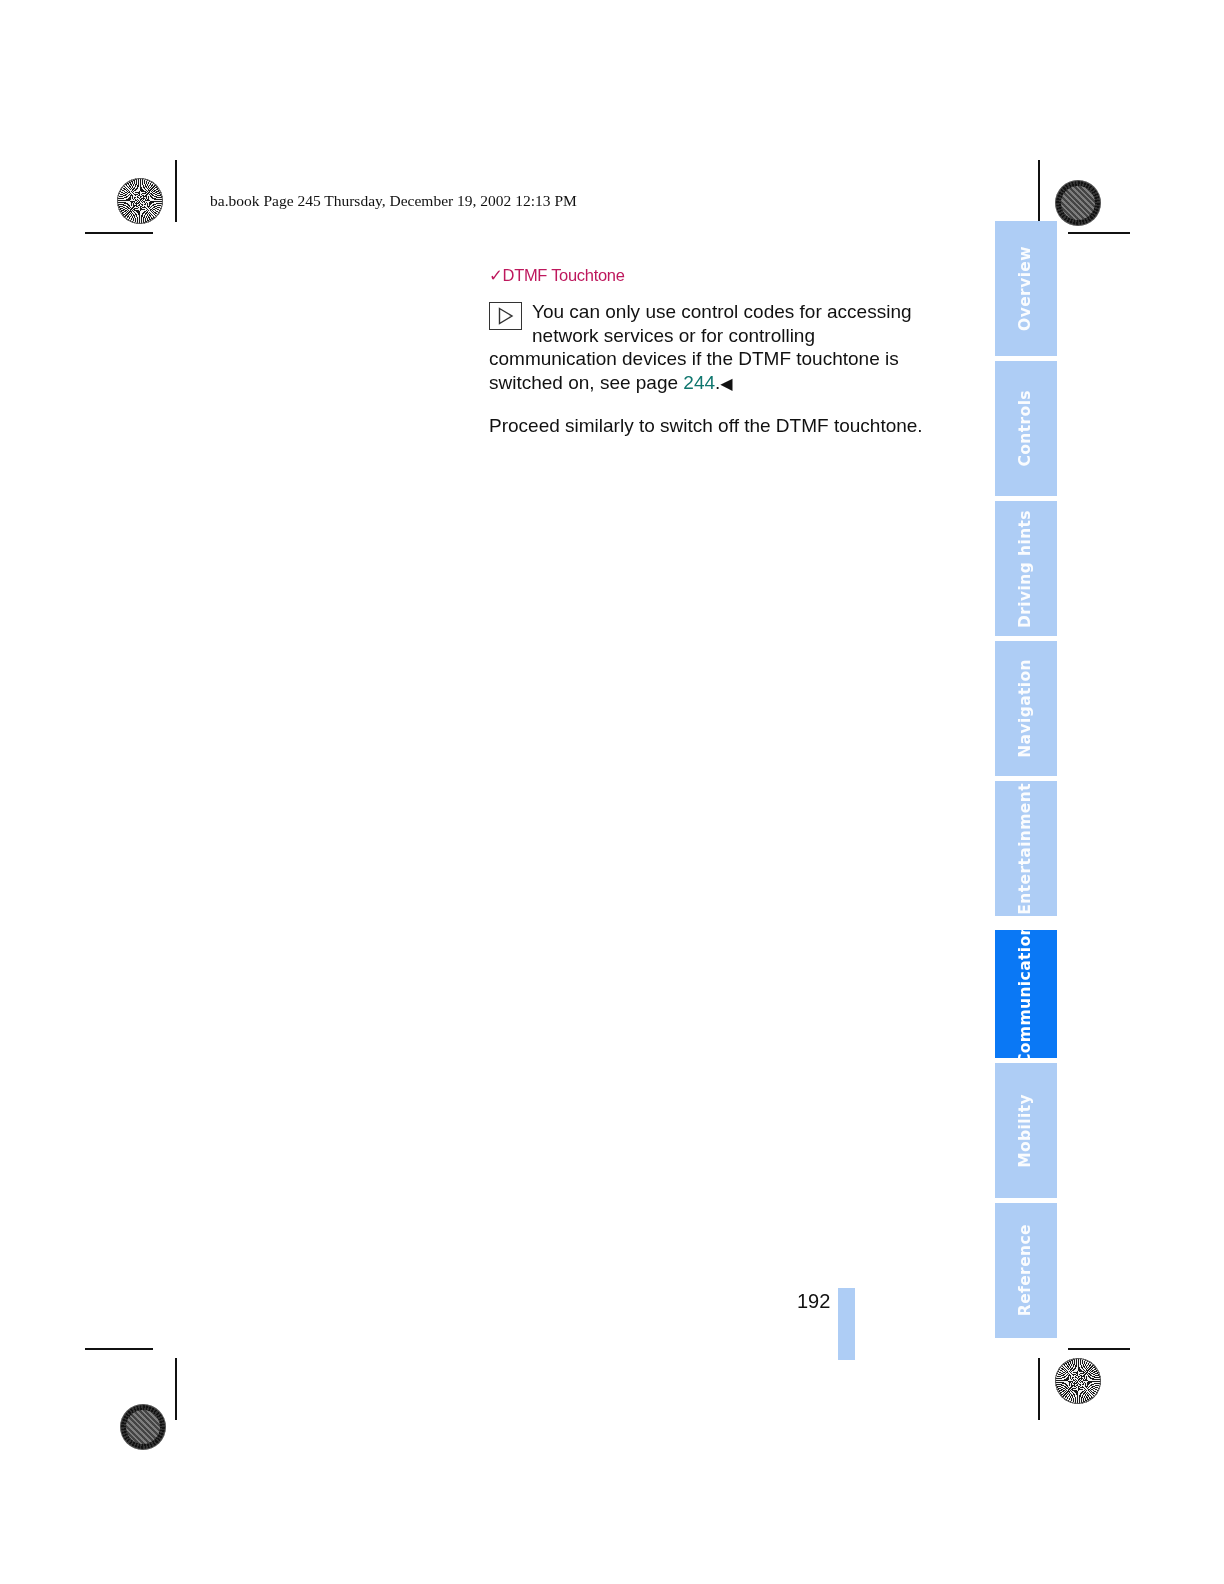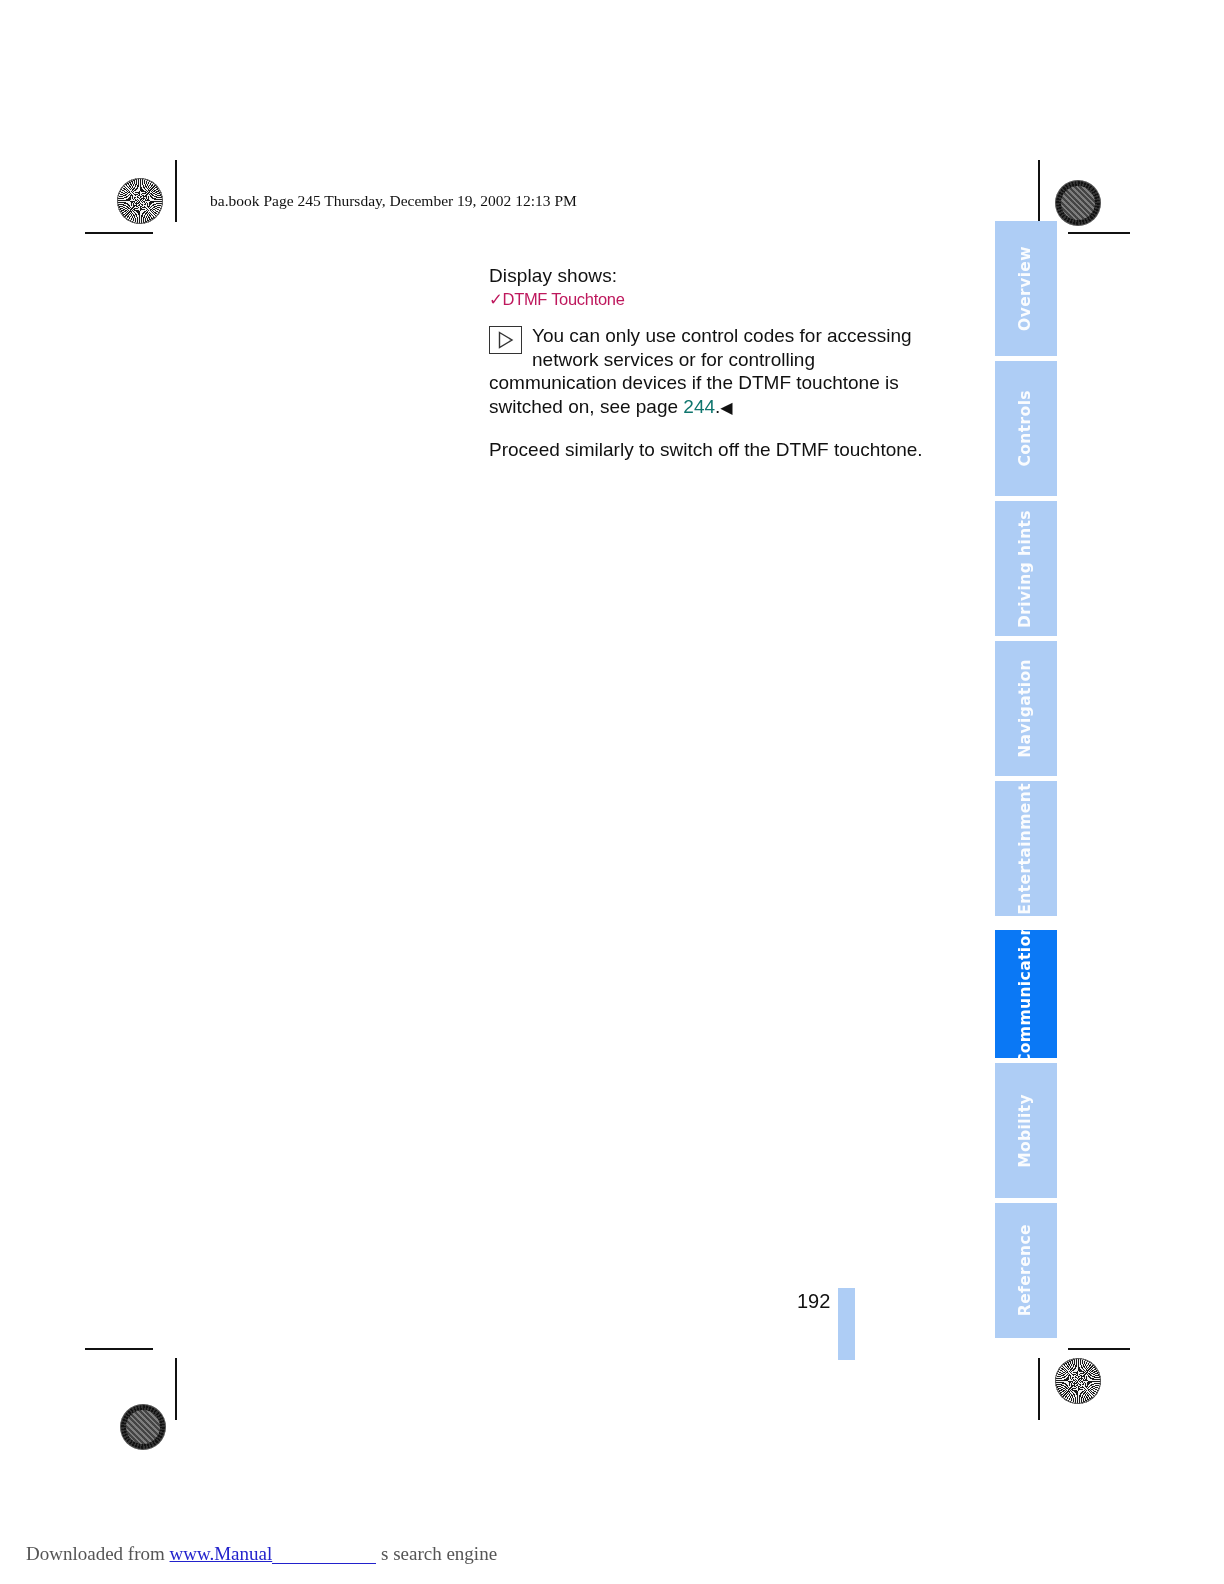--- a/index.html
+++ b/index.html
@@ -116,21 +116,20 @@
   <div class="mark xhair" style="left:108px;top:1288px;"></div>
   <div class="mark xhair" style="left:168px;top:1358px;"></div>
   <div class="mark xhair" style="left:578px;top:1345px;"></div>
   <div class="mark xhair" style="left:1050px;top:1288px;"></div>
   <div class="mark xhair" style="left:995px;top:1358px;"></div>
 
   <div class="slug">ba.book  Page 245  Thursday, December 19, 2002  12:13 PM</div>
 
   <div class="body-col">
 
-    <div class="lead">Display shows:</div>
 
     <div class="screenval">✓DTMF Touchtone</div>
 
     <div class="note">
       <span class="note-icon">
         <svg width="17" height="18" viewBox="0 0 17 18" aria-hidden="true">
           <polygon points="2.5,1.5 15,9 2.5,16.5" fill="none" stroke="#333" stroke-width="1.4"></polygon>
         </svg>
       </span>
       <span>You can only use control codes for accessing network services or for controlling communication devices if the DTMF touchtone is switched on, see page </span><span class="xref">244</span><span>.</span><span class="endmark">◀</span>
@@ -162,18 +161,14 @@
       <span>Mobility</span>
       </div>
     <div class="tab" style="top:982px;height:135px;">
       <span>Reference</span>
       </div>
   </div>
 
   <div class="folio">192</div>
   <div class="folio-bar"></div>
 
-  <div class="footer">
-    <span>Downloaded from </span><span class="link">www.Manual</span><span class="gap"></span>
-    <span>s search engine</span>
-  </div>
 
 </div>
 
 </body></html>

